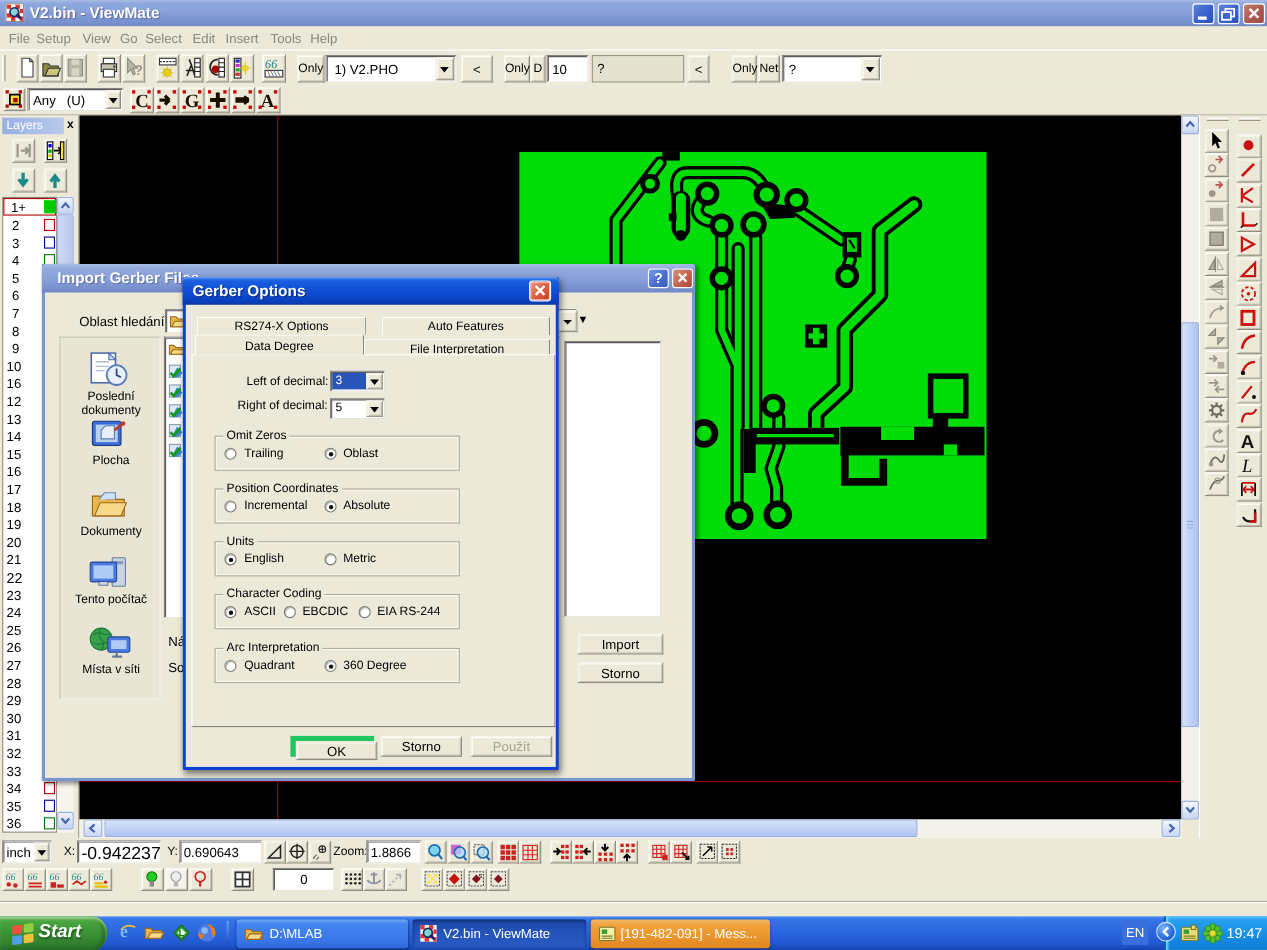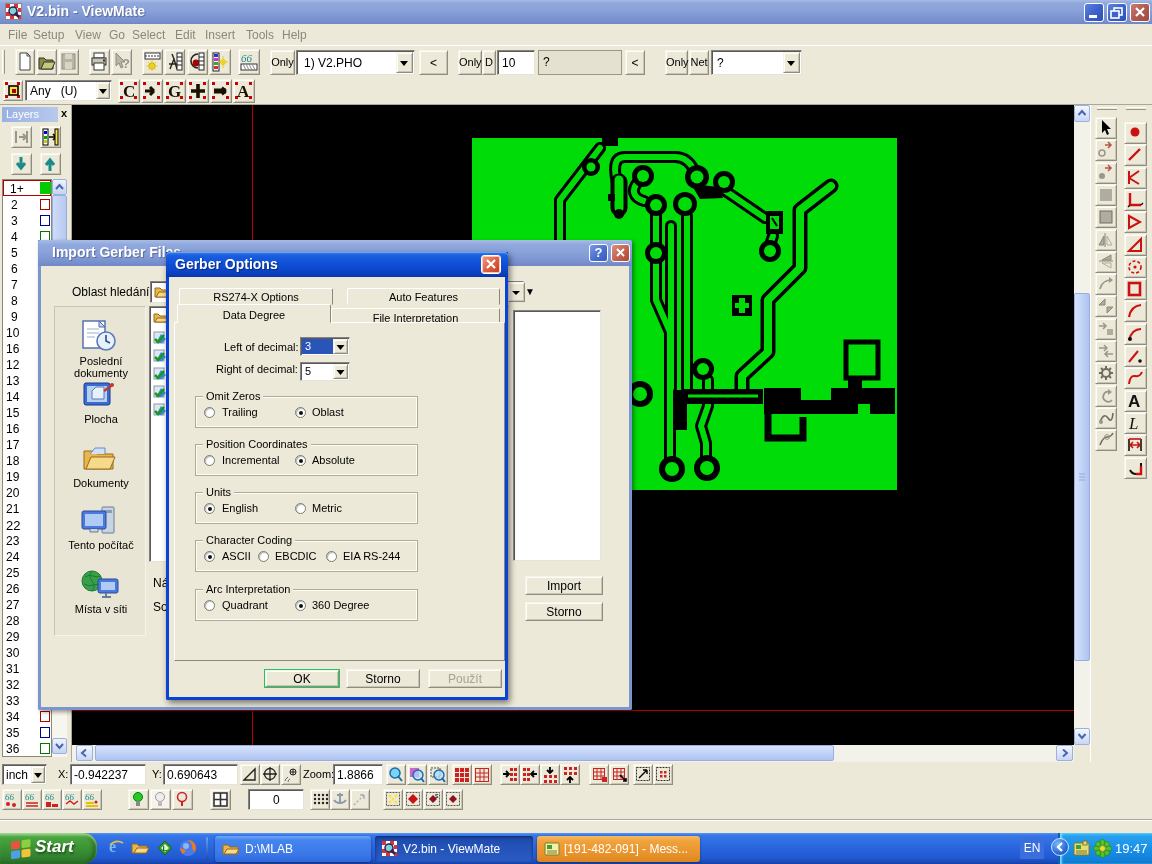--- a/index.html
+++ b/index.html
@@ -559,21 +559,21 @@
 
 <div class="abs" id="status1" style="left:0;top:762px;width:1152px;height:25px;background:#ece9d8;">
   <div class="sunk abs" style="left:2px;top:2px;width:45px;height:21px;">
     <div class="abs" style="left:3px;top:3px;font-size:12px;">inch</div>
     <div class="btn abs" style="left:28px;top:1px;width:14px;height:17px;"><svg width="12" height="15">
           <path d="M2 6 L10 6 L6 11 Z" fill="#000"></path>
         </svg></div>
   </div>
   <span class="abs" style="left:58px;top:6px;font-size:11px;">X:</span>
   <div class="sunk abs" style="left:70px;top:2px;width:76px;height:21px;">
-      <span class="abs" style="left:3px;top:3px;font-size:12px;text-align:right;">-0.942237</span>
+      <span class="abs" style="left:3px;top:3px;font-size:16px;text-align:right;">-0.942237</span>
     </div>
   <span class="abs" style="left:152px;top:6px;font-size:11px;">Y:</span>
   <div class="sunk abs" style="left:163px;top:2px;width:75px;height:21px;">
       <span class="abs" style="left:3px;top:3px;font-size:12px;">0.690643</span>
     </div>
   <div class="btn abs" style="left:240px;top:2px;width:20px;height:21px;"><svg width="18" height="19">
         <path d="M3 15 L14 4 L14 15 Z" fill="none" stroke="#222" stroke-width="1.4"></path>
       </svg></div>
   <div class="btn abs" style="left:260px;top:2px;width:20px;height:21px;"><svg width="18" height="19">
         <circle cx="9" cy="9" r="5.5" fill="none" stroke="#222" stroke-width="1.3"></circle>
@@ -952,21 +952,21 @@
       <span class="rlbl" style="left:147px;top:9px;">EIA RS-244</span>
   </div>
   <div class="grp abs" style="left:26px;top:337px;width:223px;height:32px;">
       <span class="grplbl">Arc Interpretation</span>
     <div class="radio" style="left:8px;top:10px;"></div>
       <span class="rlbl" style="left:26px;top:9px;">Quadrant</span>
     <div class="radio sel" style="left:99px;top:10px;"></div>
       <span class="rlbl" style="left:116px;top:9px;">360 Degree</span>
   </div>
 
-  <div class="abs" style="left:95px;top:417px;width:76px;height:19px;border:1px solid #22c55e;">
+  <div class="abs" style="left:95px;top:417px;width:76px;height:19px;border:5px solid #22c55e;">
       <div class="btn abs" style="left:0;top:0;width:74px;height:17px;text-align:center;padding-top:1px;font-size:12px;">OK</div>
     </div>
   <div class="btn abs" style="left:177px;top:417px;width:74px;height:19px;text-align:center;padding-top:2px;font-size:12px;">Storno</div>
   <div class="btn abs" style="left:259px;top:417px;width:74px;height:19px;text-align:center;padding-top:2px;font-size:12px;color:#a8a494;">Použít</div>
 </div>
 
 <div class="abs" id="taskbar" style="left:0;top:833px;width:1152px;height:31px;background:linear-gradient(180deg,#5795f5 0%,#3676e8 8%,#2a66dd 45%,#2159d2 80%,#1847b5 96%,#143d9e 100%);overflow:hidden;">
 
   <div class="abs" style="left:-2px;top:0px;width:99px;height:31px;border-radius:0 14px 14px 0;background:linear-gradient(180deg,#7fc571 0%,#4aa73f 12%,#3d9536 45%,#348330 75%,#2a6f28 100%);box-shadow:inset 0 2px 3px #a8dd9a, inset -3px 0 4px #1e5c1e;">
     <svg class="abs" style="left:11px;top:4px;" width="24" height="24" viewBox="0 0 24 24">

